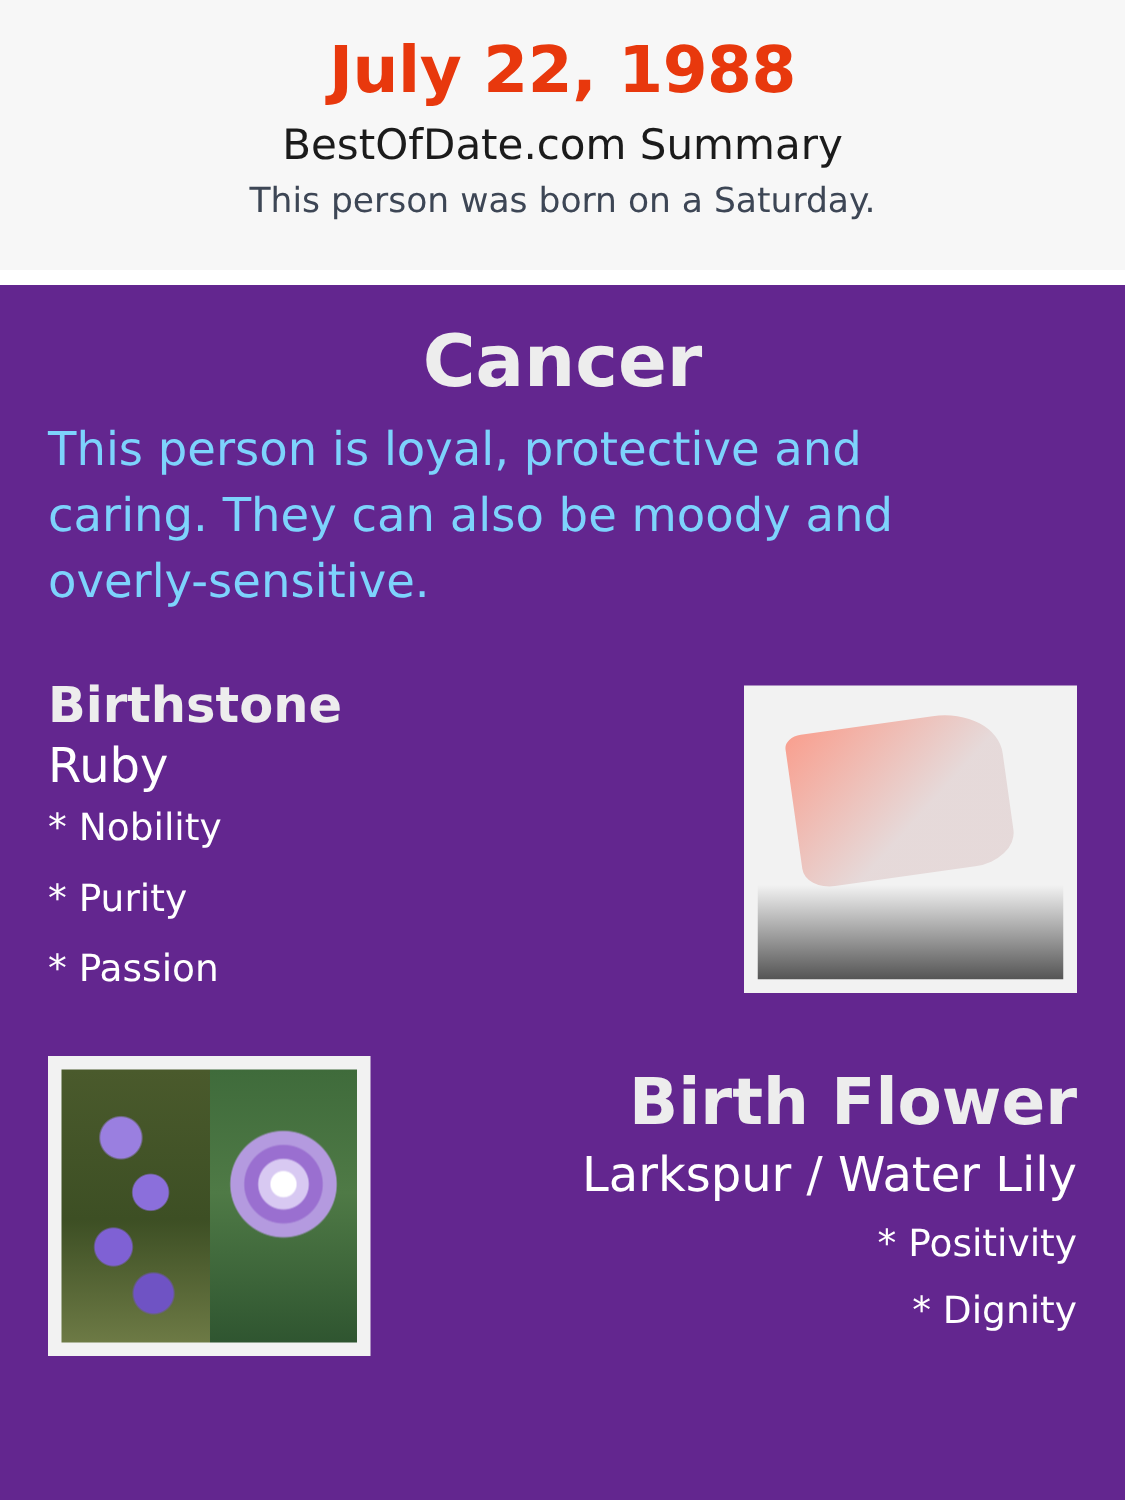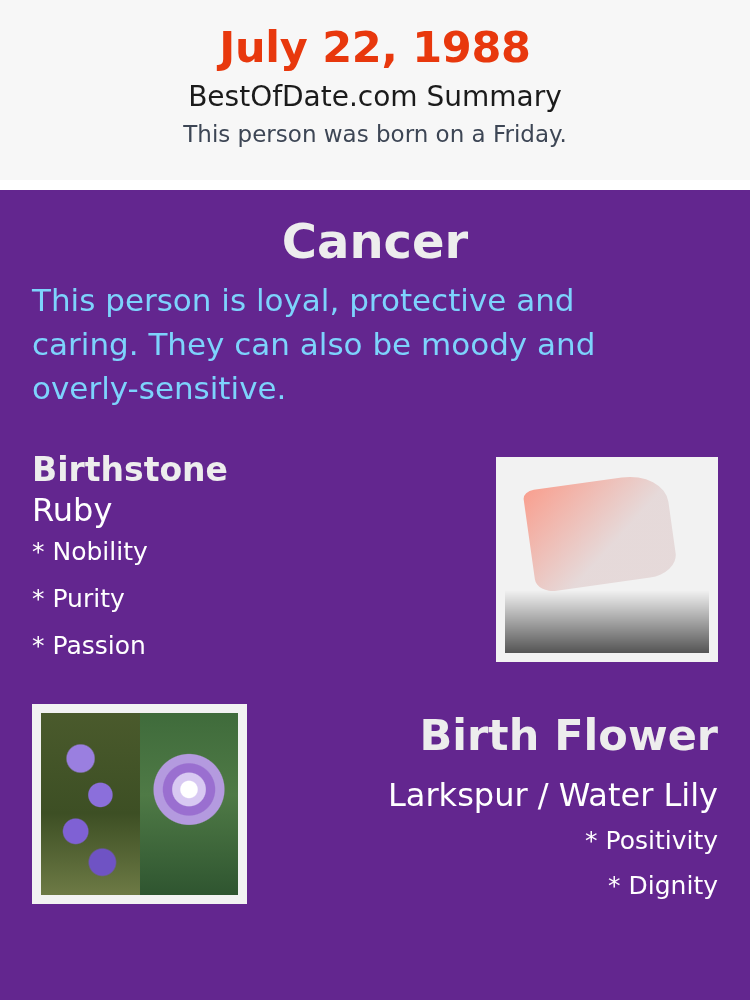--- a/index.html
+++ b/index.html
@@ -182,39 +182,39 @@
       radial-gradient(circle at 50% 42%, #b49adf 0 30%, transparent 31%),
       linear-gradient(180deg, #3f6b3b 0%, #4f7a46 45%, #2f5530 100%);
   }
   .flower-text {
     margin-left: 240px;
     padding-top: 8px;
     text-align: right;
   }
   .flower-text .section-title {
     font-size: 43px;
-    margin-bottom: 16px;
+    margin-bottom: 4px;
   }
   .flower-text .section-sub {
     font-size: 32px;
     margin-bottom: 14px;
   }
   .flower-text .bullet {
     margin-bottom: 20px;
   }
 </style>
 </head>
 <body>
 
 <div class="page">
 
   <div class="header">
     <div class="header-date">July 22, 1988</div>
     <div class="header-summary">BestOfDate.com Summary</div>
-    <div class="header-note">This person was born on a Friday.</div>
+    <div class="header-note">This person was born on a Saturday.</div>
   </div>
 
   <div class="divider"></div>
 
   <div class="body-panel">
 
     <div class="sign-title">Cancer</div>
     <div class="sign-desc">This person is loyal, protective and caring. They can also be moody and overly-sensitive.</div>
 
     <div class="birthstone-row">

